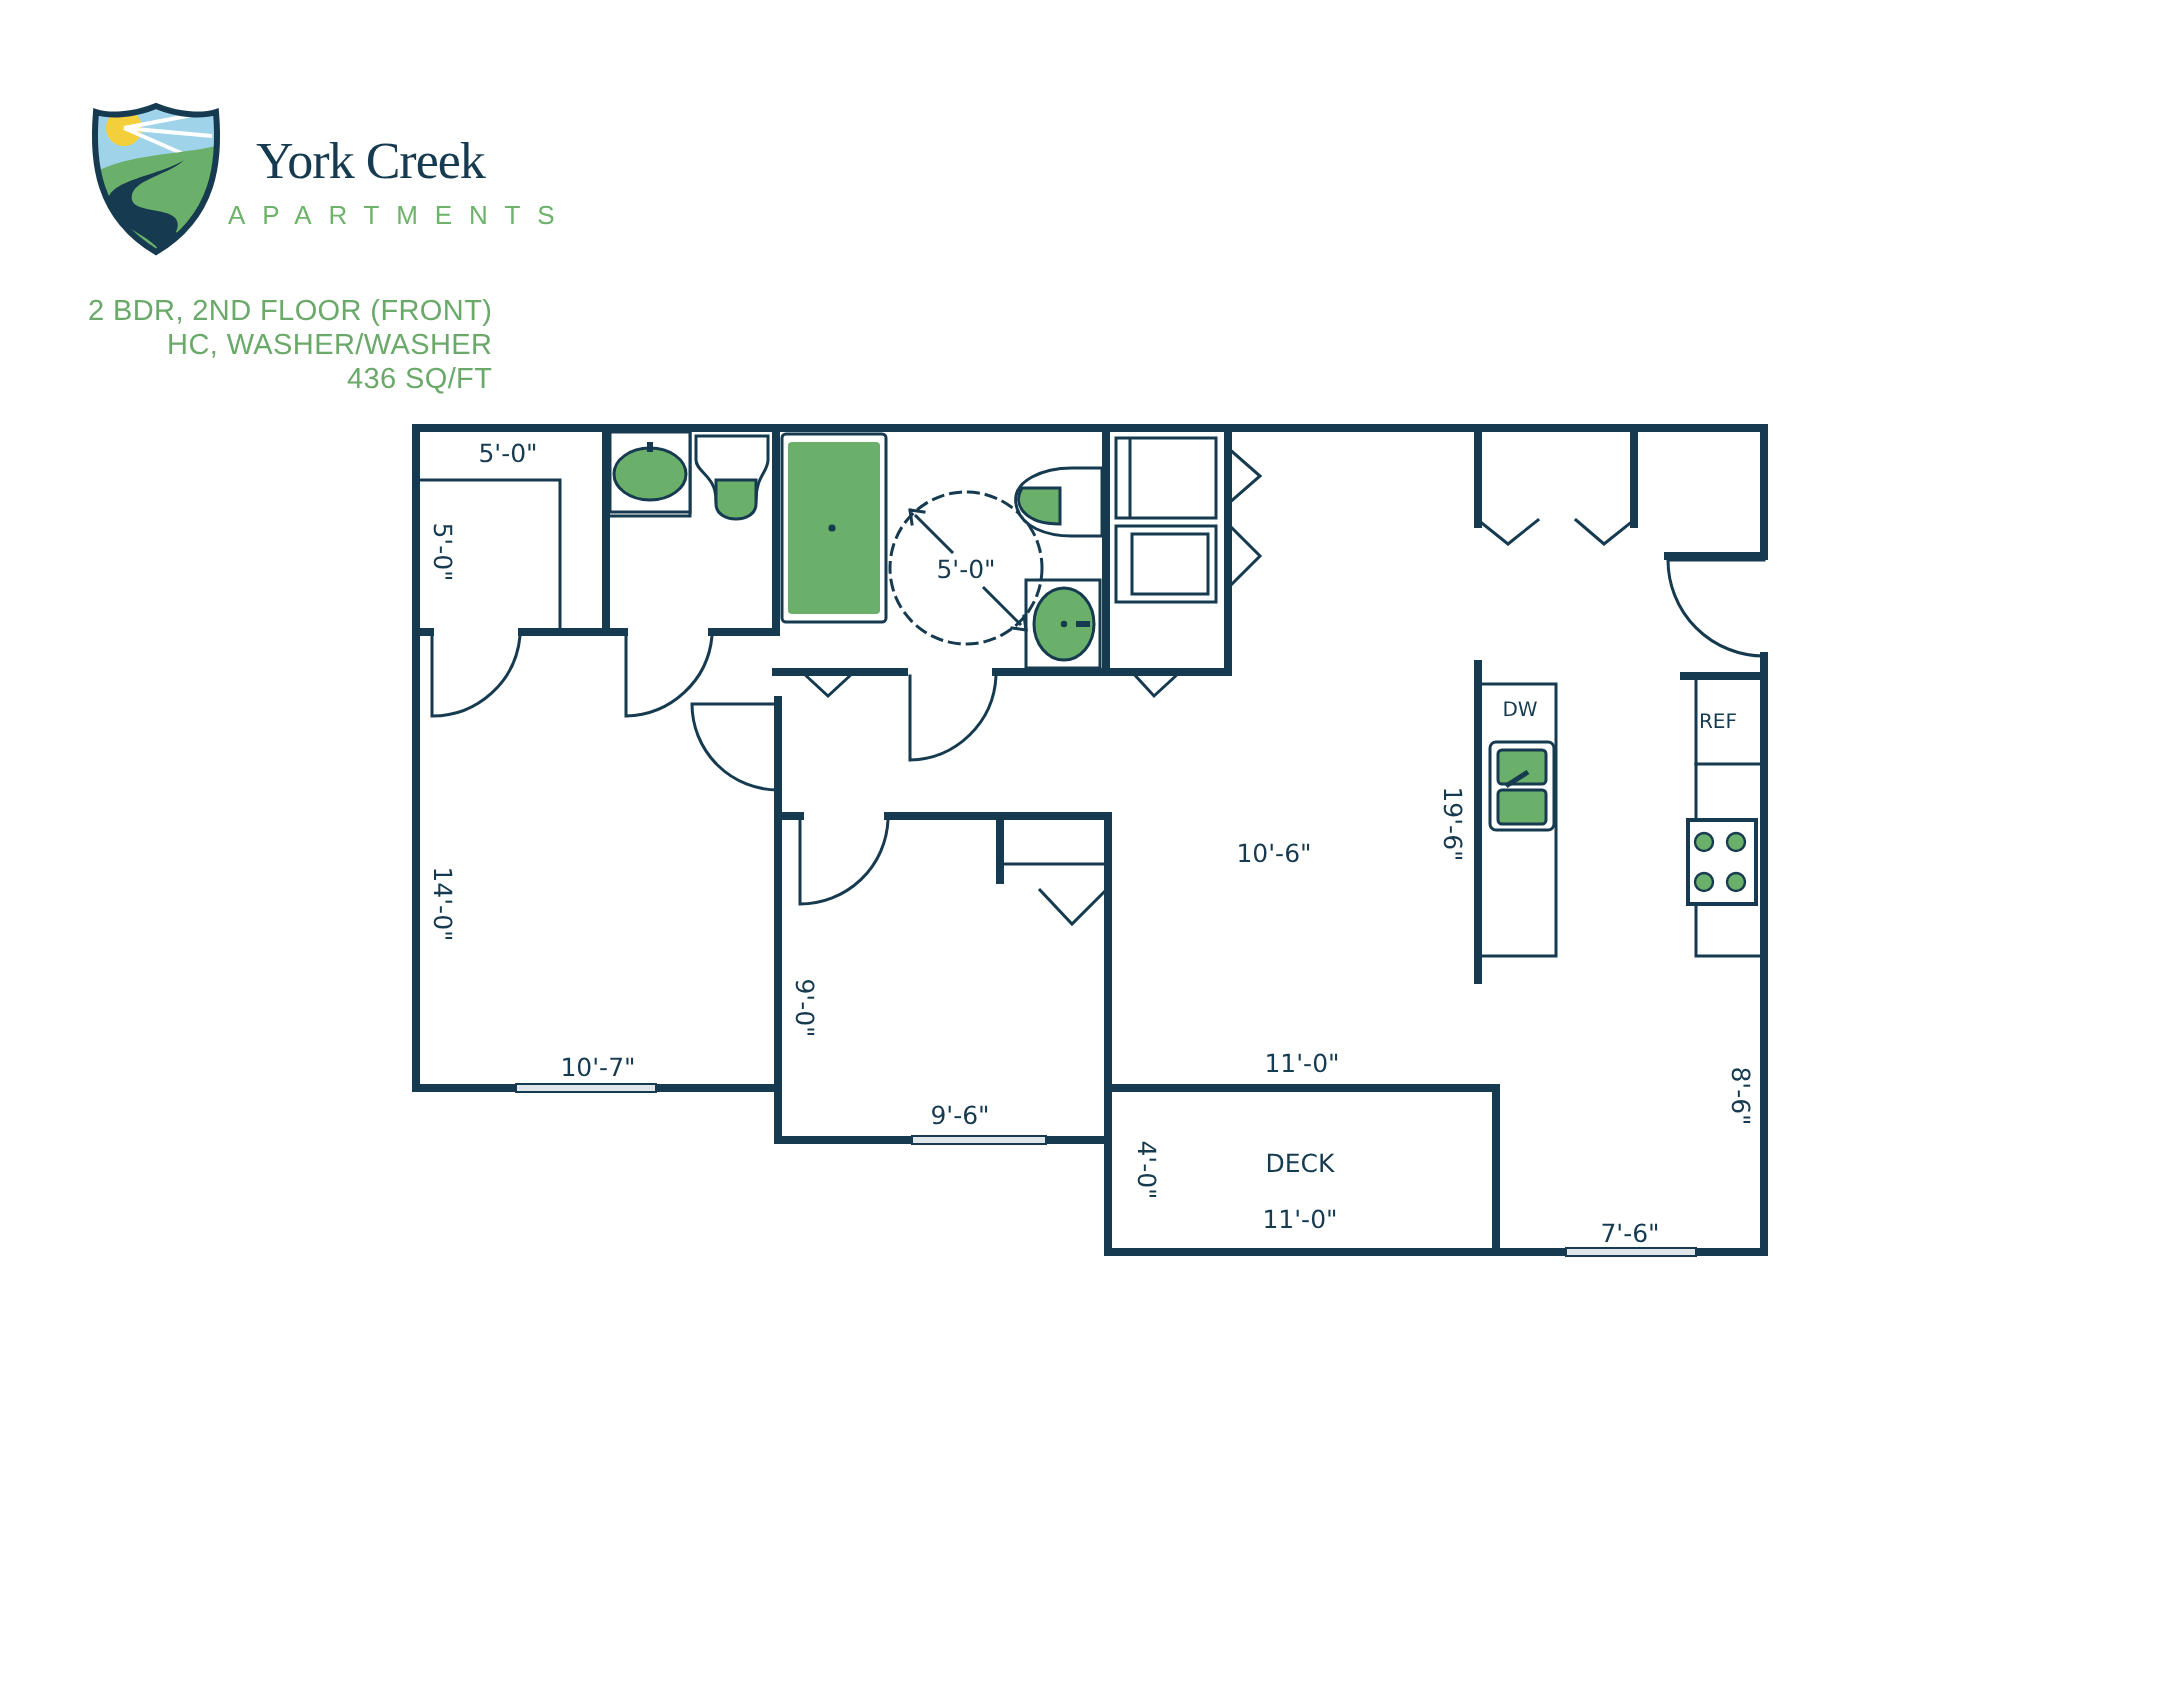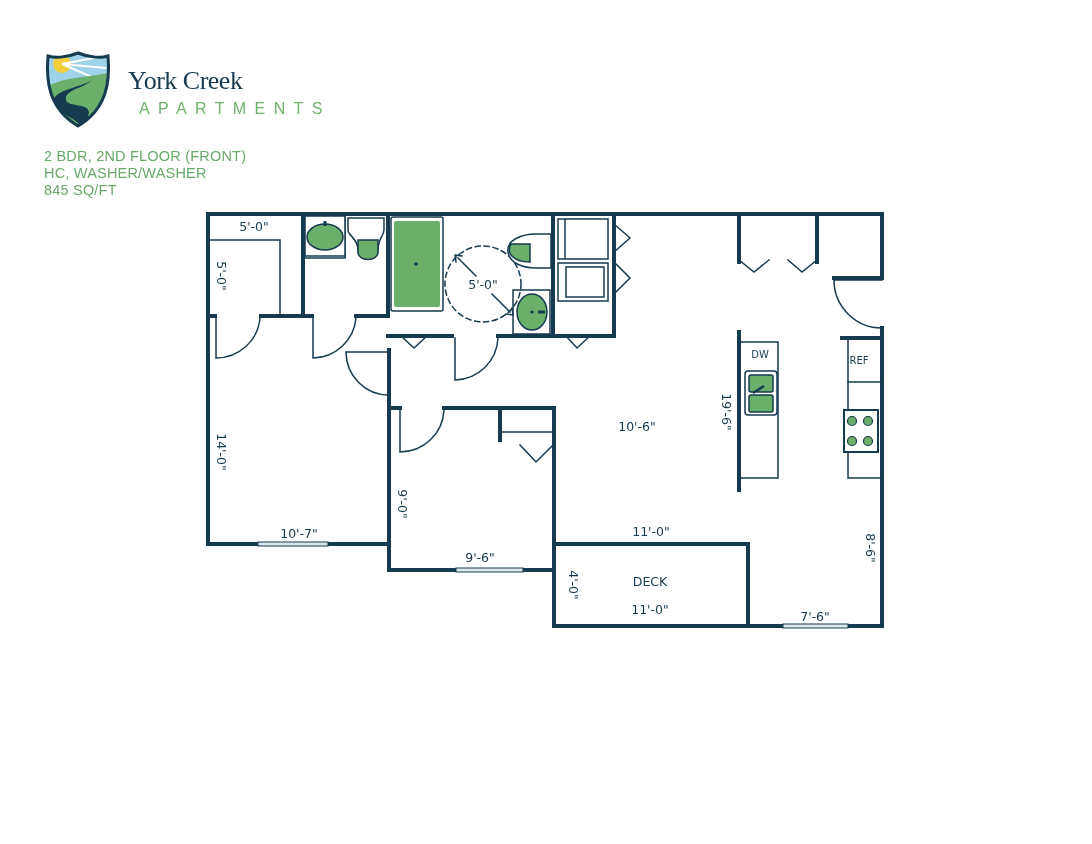--- a/index.html
+++ b/index.html
@@ -1,21 +1,21 @@
 <!DOCTYPE html>
 <html><head>
 <meta charset="utf-8">
 <style>
   html, body { margin:0; padding:0; background:#ffffff; }
   body { width:1092px; height:844px; position:relative; overflow:hidden; font-family:"Liberation Sans", sans-serif; }
   .brand { position:absolute; left:44px; top:50px; }
   .brand-name { position:absolute; left:128px; top:66px; font-family:Liberation Serif, serif; font-size:26px; color:#163a4f; letter-spacing:-0.5px; white-space:nowrap; }
-  .brand-sub { position:absolute; left:139px; top:100px; font-size:16px; color:#6db36a; letter-spacing:8.4px; white-space:nowrap; }
+  .brand-sub { position:absolute; left:114px; top:100px; font-size:13px; color:#6db36a; letter-spacing:8.4px; white-space:nowrap; }
   .unit-info { position:absolute; left:44px; top:148px; color:#6aa96a; font-size:14.5px; line-height:17px; letter-spacing:0.2px; }
-  .unit-info div { white-space:nowrap; }
+  .unit-info div { white-space:nowrap;text-align:right; }
   svg.plan { position:absolute; left:0; top:0; }
   .dim { font-family:"DejaVu Sans", sans-serif; font-size:12.5px; fill:#163a4f; }
   .lbl { font-family:"DejaVu Sans", sans-serif; font-size:10px; fill:#163a4f; }
 </style>
 </head>
 <body>
 
 <div class="brand">
   <svg width="68" height="80" viewBox="0 0 68 80">
     <defs>
@@ -32,21 +32,21 @@
     </g>
     <path d="M34 3 C46 8 58 8 64 6 C66 30 64 58 34 76 C4 58 2 30 4 6 C10 8 22 8 34 3 Z" fill="none" stroke="#163a4f" stroke-width="3"></path>
   </svg>
 </div>
 <div class="brand-name">York Creek</div>
 <div class="brand-sub">APARTMENTS</div>
 
 <div class="unit-info">
   <div>2 BDR, 2ND FLOOR (FRONT)</div>
   <div>HC, WASHER/WASHER</div>
-  <div>845 SQ/FT</div>
+  <div>436 SQ/FT</div>
 </div>
 
 <svg class="plan" width="1092" height="844" viewBox="0 0 1092 844">
   <g fill="none" stroke="#163a4f" stroke-linecap="square">
 
     <g stroke-width="4">
       <path d="M208 214 L882 214 L882 278"></path>
       <path d="M882 328 L882 626 L848 626"></path>
       <path d="M783 626 L748 626"></path>
       <path d="M748 626 L554 626 L554 544 L748 544 L748 626"></path>

